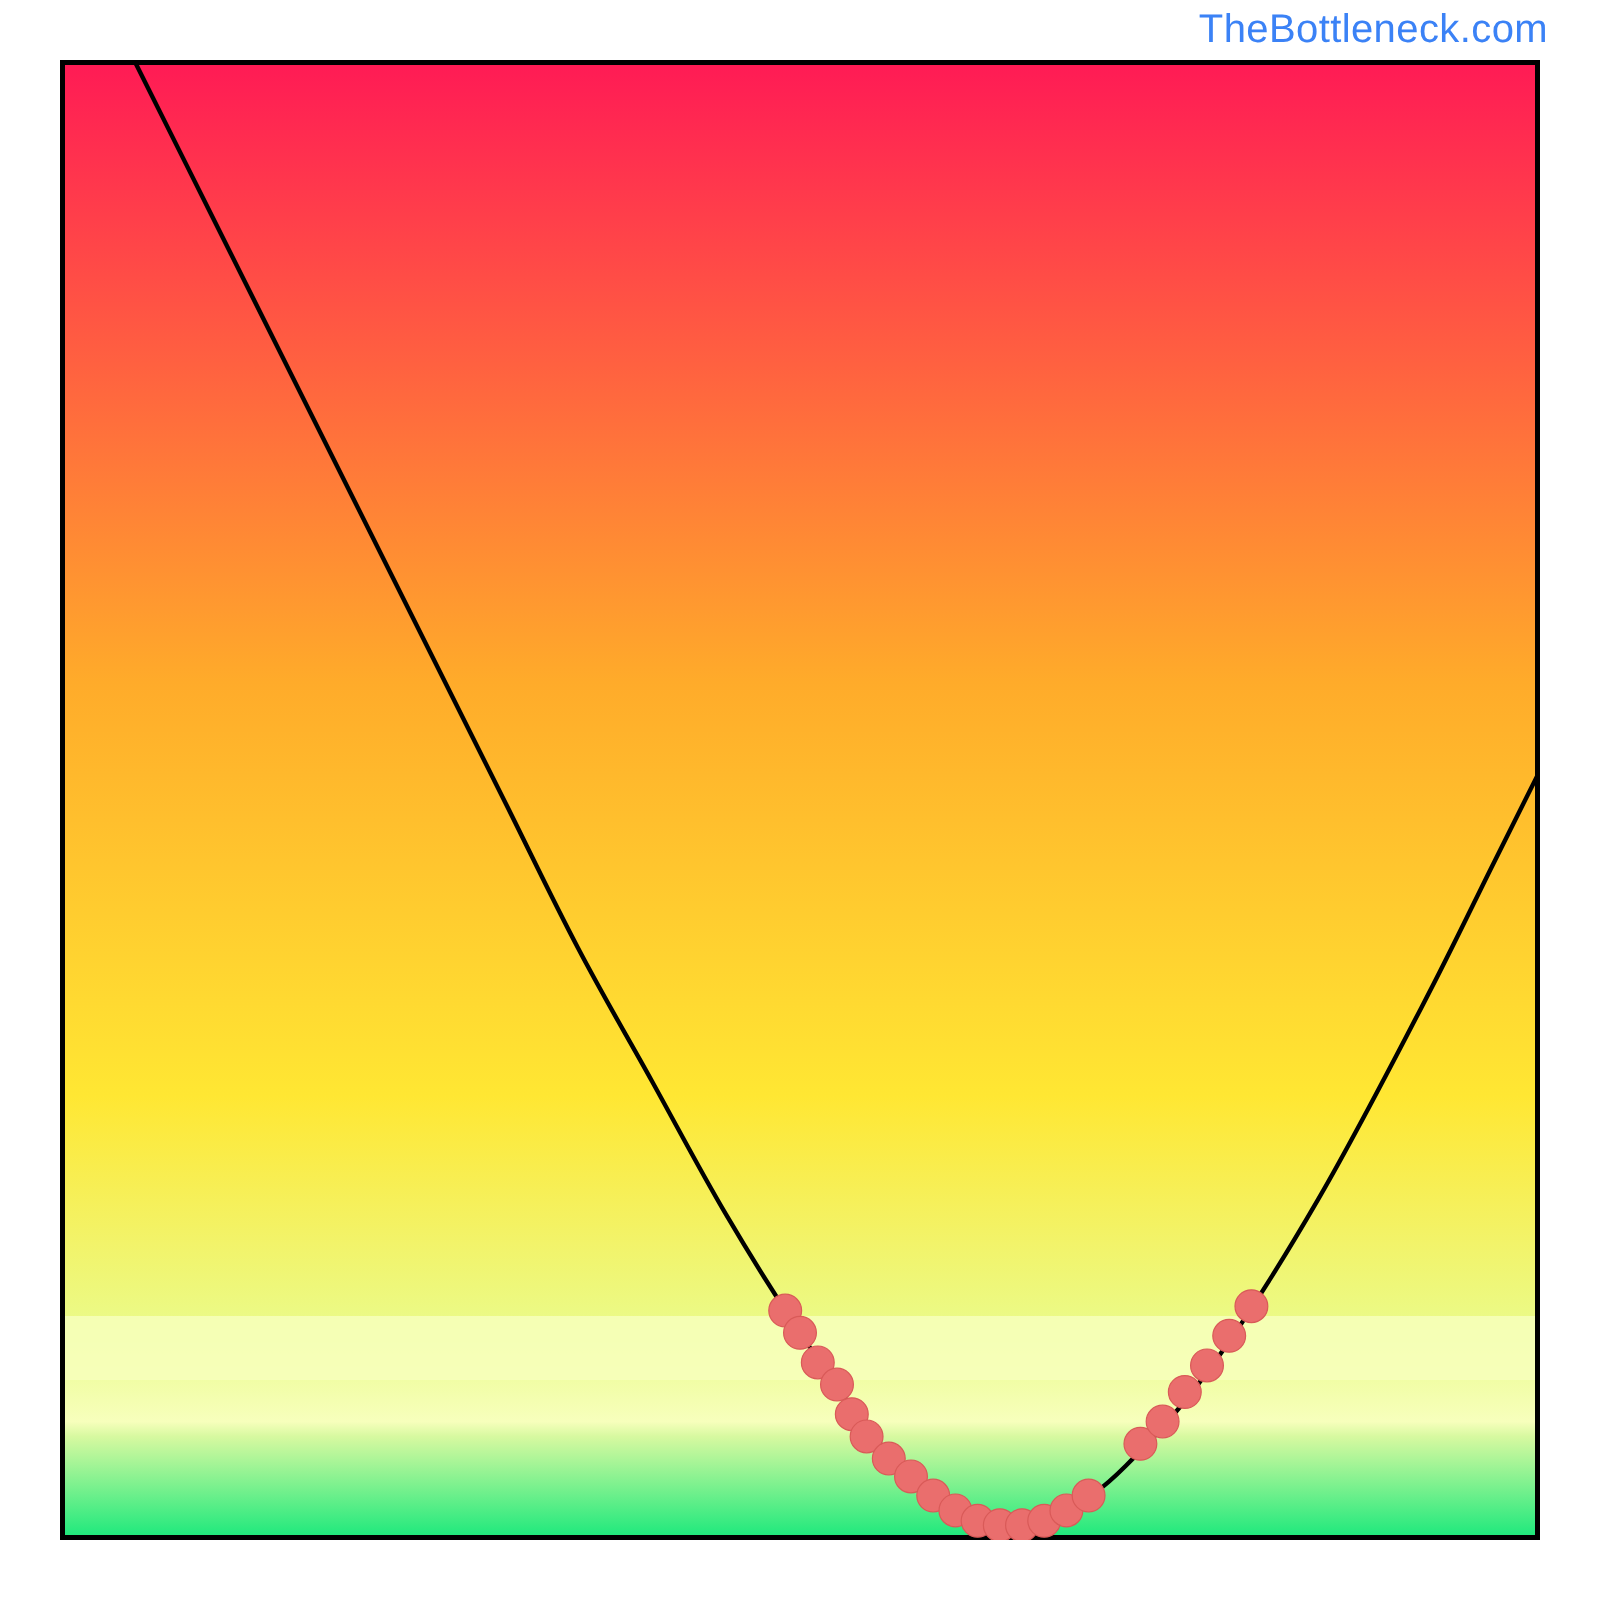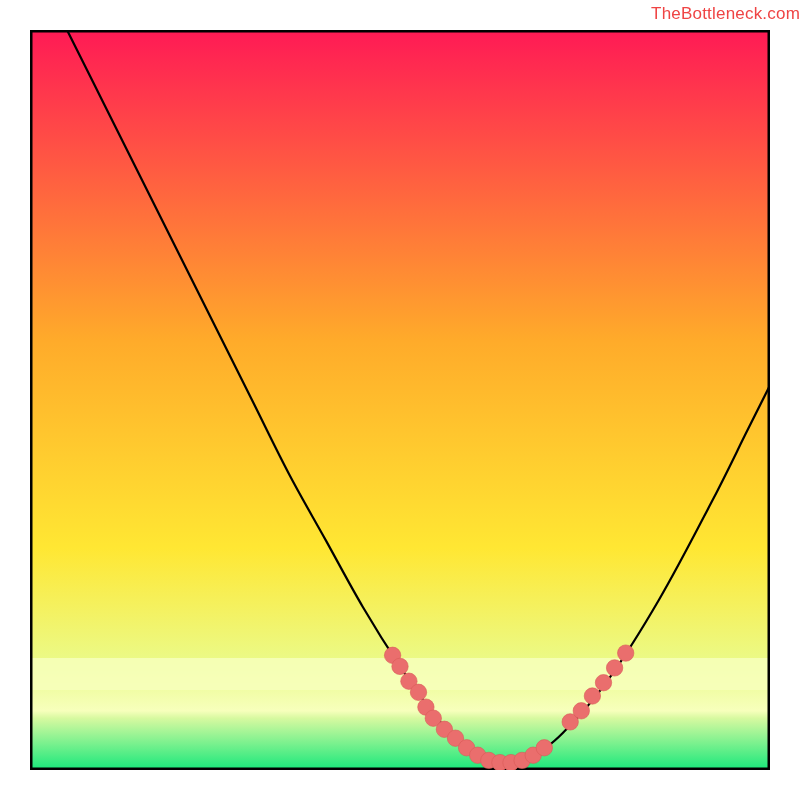--- a/index.html
+++ b/index.html
@@ -12,24 +12,24 @@
     font-family: Arial, Helvetica, sans-serif;
   }
   .stage {
     position: relative;
     width: 800px;
     height: 800px;
   }
   .watermark {
     position: absolute;
     top: 4px;
-    right: 0;
-    font-size: 17px;
+    right: 26px;
+    font-size: 20px;
     font-weight: 500;
-    color: #ef4444;
+    color: #3b82f6;
     letter-spacing: 0.2px;
     z-index: 5;
   }
   .plot {
     position: absolute;
     left: 30px;
     top: 30px;
     width: 740px;
     height: 740px;
     overflow: hidden;

